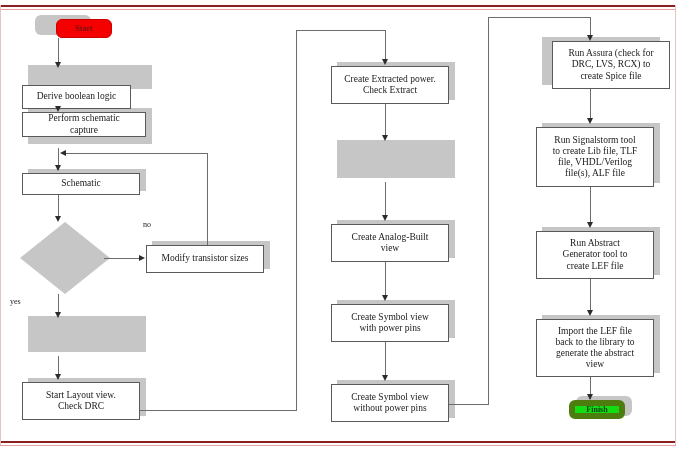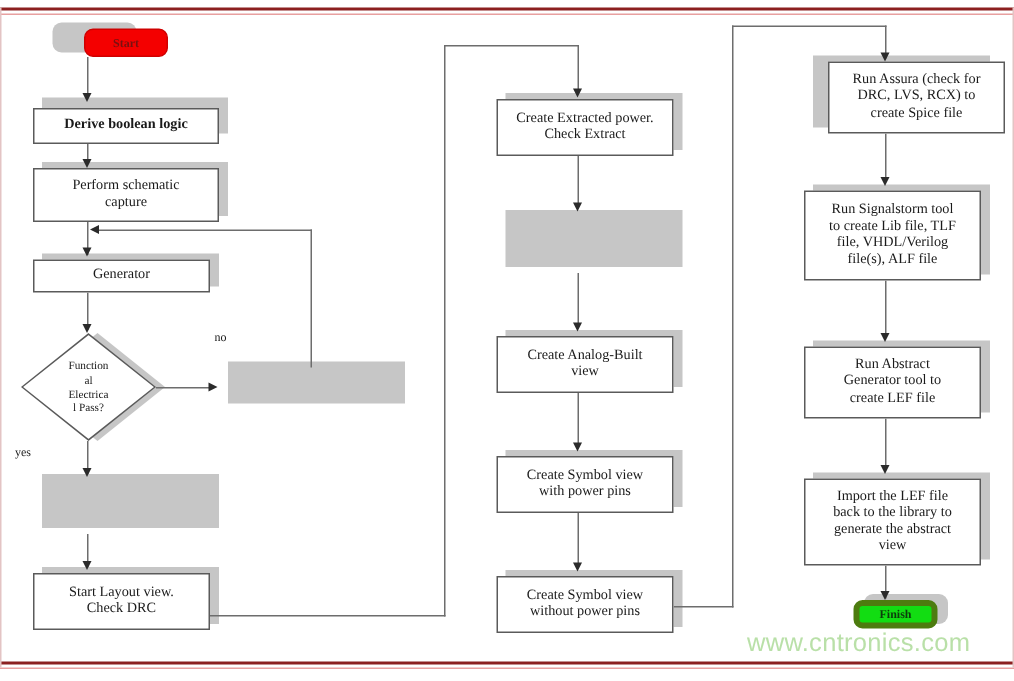--- a/index.html
+++ b/index.html
@@ -40,21 +40,21 @@
 
   
   .pill{
     position:absolute;box-sizing:border-box;
     border-radius:6px;
     display:flex;align-items:center;justify-content:center;
     font-size:8px;font-weight:bold;
     z-index:3;
   }
   .pill-start{background:#f40000;border:1px solid #cf0000;color:#7a1010;margin-left:28px;}
-  .pill-finish{background:#12dd12;border:4px solid #4d7c0f;color:#0c3d0c;text-align:center;}
+  .pill-finish{background:#12dd12;border:6px solid #4d7c0f;color:#0c3d0c;text-align:center;}
   .pill-shadow{position:absolute;background:#c6c6c6;border-radius:6px;z-index:1;}
 
   
   .diamond-wrap{position:absolute;z-index:3;}
   .diamond-shape{
     position:absolute;left:0;top:0;width:100%;height:100%;
   }
   .diamond-label{
     position:absolute;left:0;top:0;width:100%;height:100%;
     display:flex;align-items:center;justify-content:center;
@@ -111,62 +111,54 @@
   <div class="edge-left"></div>
   <div class="edge-right"></div>
 
   <div class="pill-shadow" style="left:35px;top:15px;width:56px;height:20px;"></div>
   <div class="pill pill-start" style="left:28px;top:19px;width:56px;height:19px;">Start</div>
 
   <div class="ln lnv" style="left:58px;top:38px;height:26px;"></div>
   <div class="arrow-d" style="left:54.5px;top:62px;"></div>
 
   <div class="shadow" style="left:28px;top:65px;width:124px;height:24px;"></div>
-  <div class="node" style="left:22px;top:72px;width:124px;height:24px;font-weight:bold;">Derive  boolean  logic</div>
+  <div class="node" style="left:22px;top:85px;width:109px;height:24px;">Derive  boolean  logic</div>
 
   <div class="ln lnv" style="left:58px;top:93px;height:16px;"></div>
   <div class="arrow-d" style="left:54.5px;top:106px;"></div>
 
   <div class="shadow" style="left:28px;top:108px;width:124px;height:36px;"></div>
-  <div class="node" style="left:22px;top:112px;width:124px;height:36px;">Perform  schematic
+  <div class="node" style="left:22px;top:112px;width:124px;height:25px;">Perform  schematic
 capture</div>
 
   <div class="ln lnv" style="left:58px;top:148px;height:22px;"></div>
   <div class="arrow-d" style="left:54.5px;top:165px;"></div>
 
   <div class="ln lnh" style="left:64px;top:153px;width:144px;"></div>
   <div class="ln lnv" style="left:207px;top:153px;height:92px;"></div>
   <div class="arrow-l" style="left:60px;top:149.5px;"></div>
 
   <div class="shadow" style="left:28px;top:169px;width:118px;height:22px;"></div>
-  <div class="node" style="left:22px;top:173px;width:118px;height:22px;">Generator</div>
+  <div class="node" style="left:22px;top:173px;width:118px;height:22px;">Schematic</div>
 
   <div class="ln lnv" style="left:58px;top:195px;height:25px;"></div>
   <div class="arrow-d" style="left:54.5px;top:216px;"></div>
 
   <div class="diamond-shadow" style="left:20px;top:222px;width:90px;height:72px;">
     <svg width="90" height="72" viewBox="0 0 90 72">
       <polygon points="45,0 90,36 45,72 0,36" fill="#c6c6c6"></polygon>
     </svg>
   </div>
-  <div class="diamond-wrap" style="left:14px;top:222px;width:90px;height:72px;">
-    <svg class="diamond-shape" width="90" height="72" viewBox="0 0 90 72">
-      <polygon points="45,0.7 89.3,36 45,71.3 0.7,36" fill="#ffffff" stroke="#5a5a5a" stroke-width="1"></polygon>
-    </svg>
-    <div class="diamond-label">Function
-al
-Electrica
-l Pass?</div>
-  </div>
 
   <div class="ln lnh" style="left:104px;top:258px;width:37px;"></div>
   <div class="arrow-r" style="left:139px;top:254.5px;"></div>
   <div class="edge-label" style="left:122px;top:220px;padding-left:21px;">no</div>
 
   <div class="shadow" style="left:152px;top:241px;width:118px;height:28px;"></div>
+  <div class="node" style="left:146px;top:245px;width:118px;height:28px;">Modify  transistor  sizes</div>
 
   <div class="ln lnv" style="left:58px;top:294px;height:22px;"></div>
   <div class="arrow-d" style="left:54.5px;top:312px;"></div>
   <div class="edge-label" style="left:10px;top:297px;">yes</div>
 
   <div class="shadow" style="left:28px;top:316px;width:118px;height:36px;"></div>
 
   <div class="ln lnv" style="left:58px;top:356px;height:22px;"></div>
   <div class="arrow-d" style="left:54.5px;top:374px;"></div>
 
@@ -246,15 +238,14 @@
 back to the library  to
 generate  the abstract
 view</div>
 
   <div class="ln lnv" style="left:590px;top:377px;height:22px;"></div>
   <div class="arrow-d" style="left:586.5px;top:394px;"></div>
 
   <div class="pill-shadow" style="left:576px;top:396px;width:56px;height:20px;"></div>
   <div class="pill pill-finish" style="left:569px;top:400px;width:56px;height:19px;">Finish</div>
 
-  <div class="watermark" style="left:498px;top:419px;">www.cntronics.com</div>
 
 </div>
 
 </body></html>

